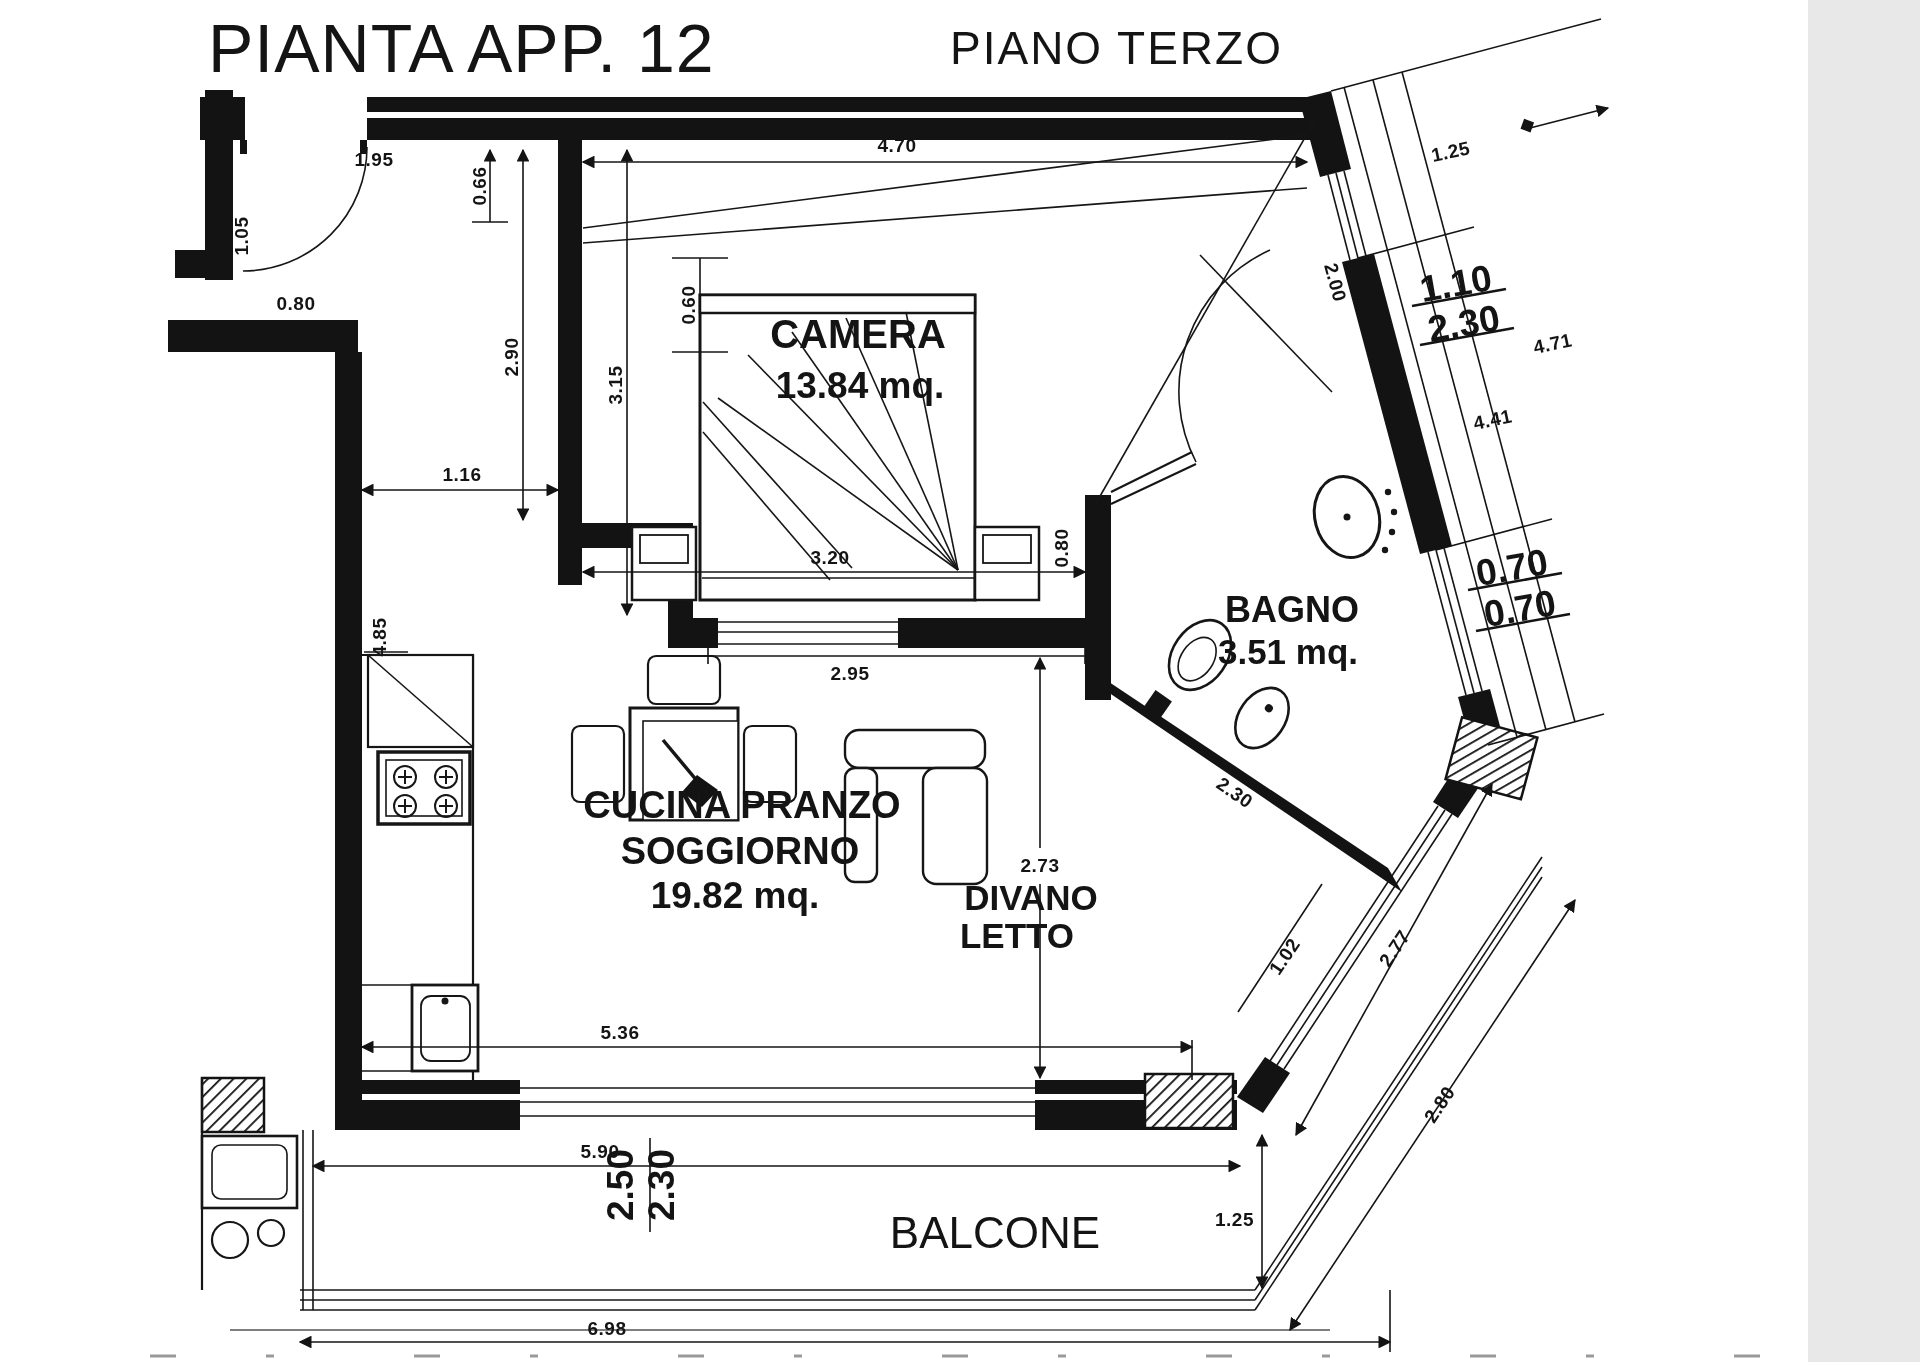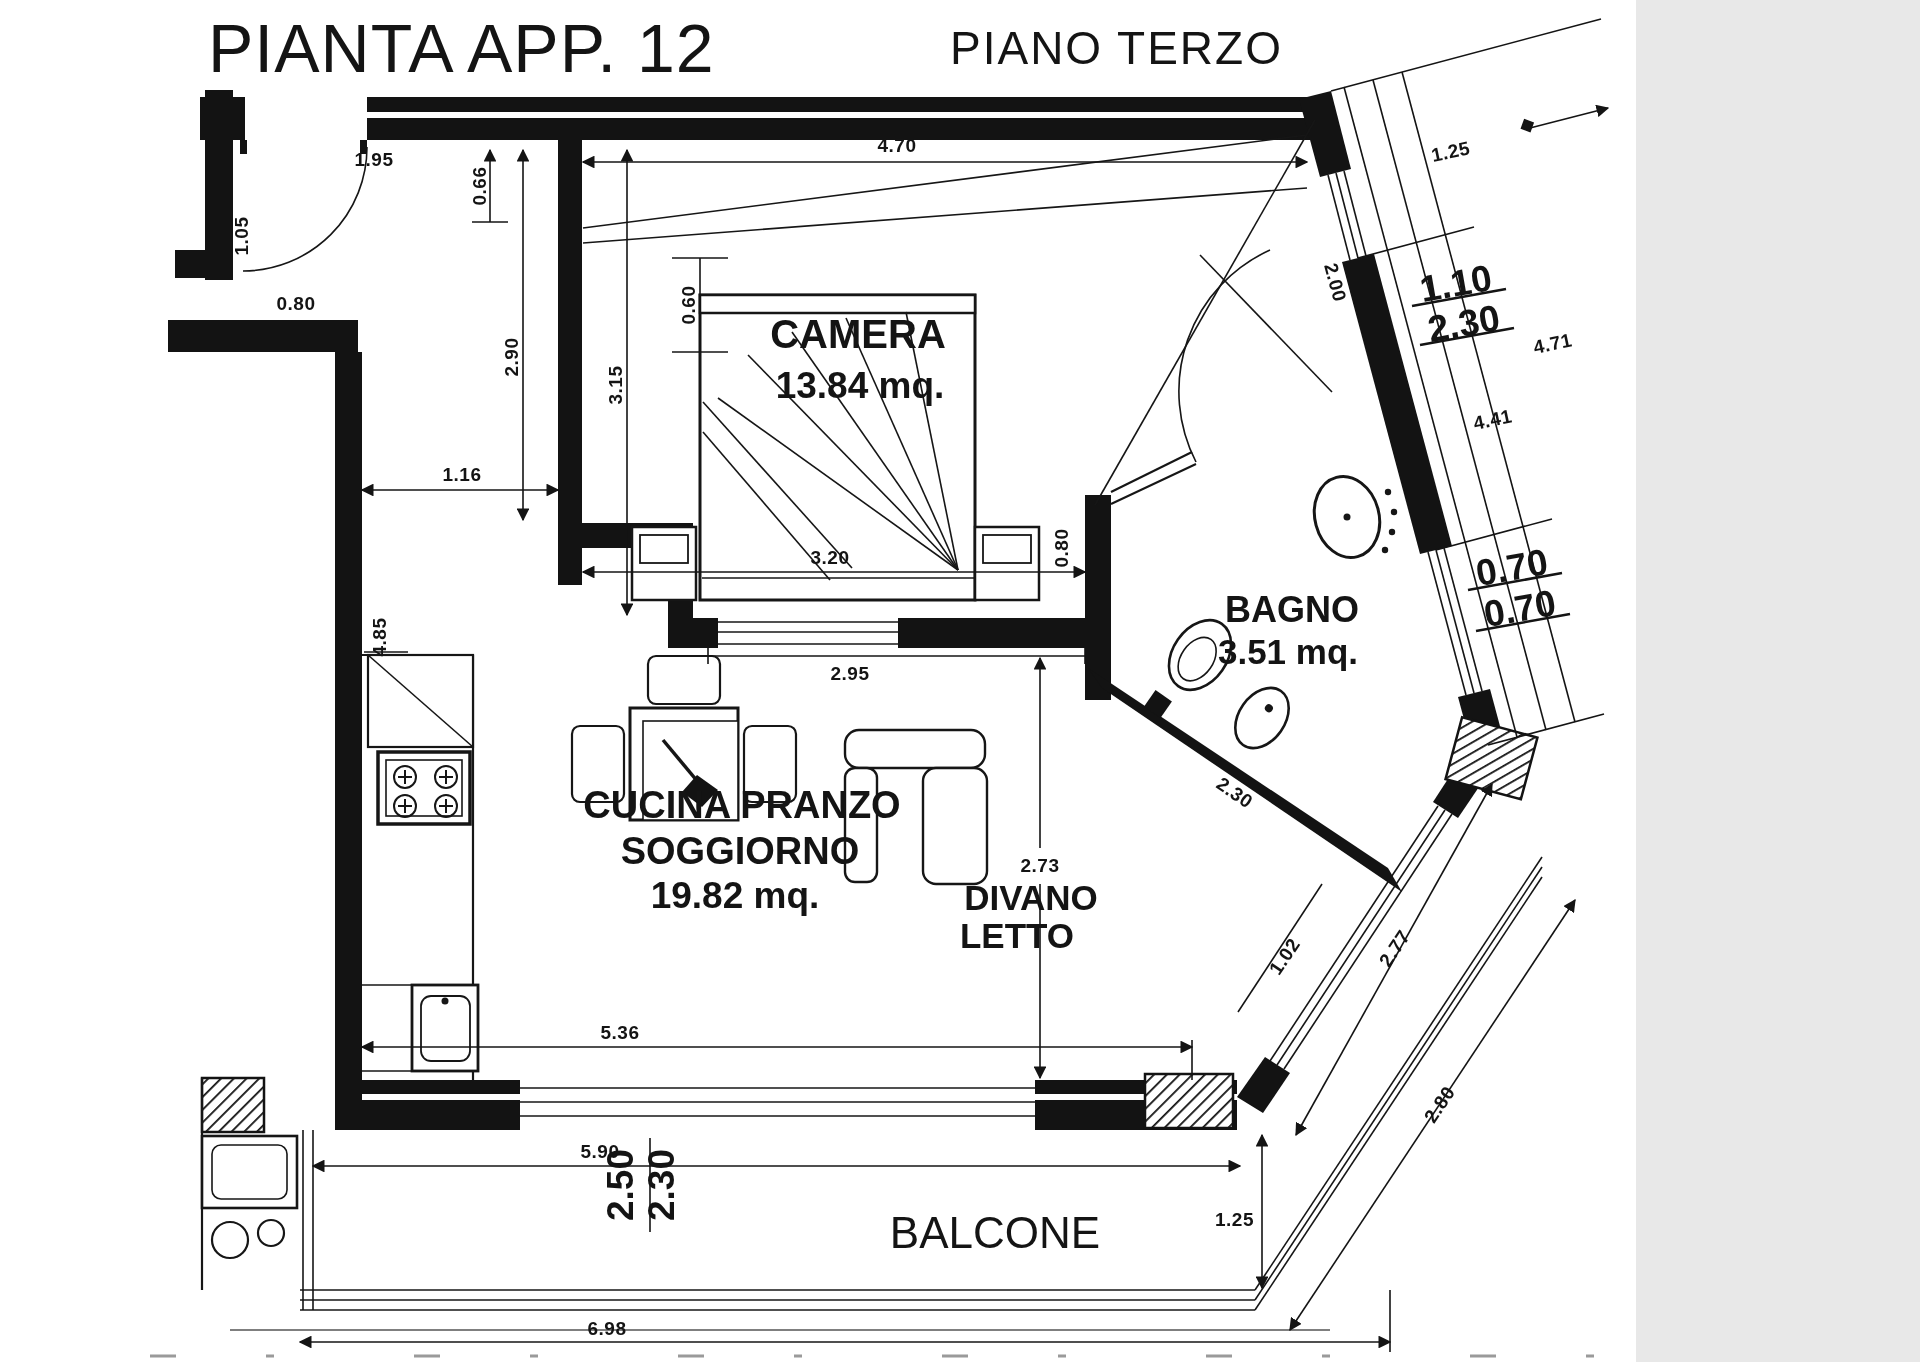--- a/index.html
+++ b/index.html
@@ -1,16 +1,16 @@
 <!DOCTYPE html>
 <html><head>
 <meta charset="utf-8">
 <style>
   html,body{margin:0;padding:0;background:#e8e8e8;}
-  #page{position:relative;width:1636px;height:1362px;background:#ffffff;overflow:hidden;
+  #page{position:relative;width:1808px;height:1362px;background:#ffffff;overflow:hidden;
         font-family:"Liberation Sans", sans-serif;text-align:right;}
   svg{display:block}
   svg text{fill:#141414;font-family:"Liberation Sans", sans-serif;}
   .dim{font-size:19px;font-weight:700;letter-spacing:.5px}
   .dimbig{font-size:37px;font-weight:700}
   .room{font-weight:700}
   .thin{stroke:#161616;stroke-width:1.6;fill:none}
   .thin2{stroke:#161616;stroke-width:2.2;fill:none}
   .wall{fill:#131313;stroke:none}
   .furn{stroke:#161616;fill:#fff}

